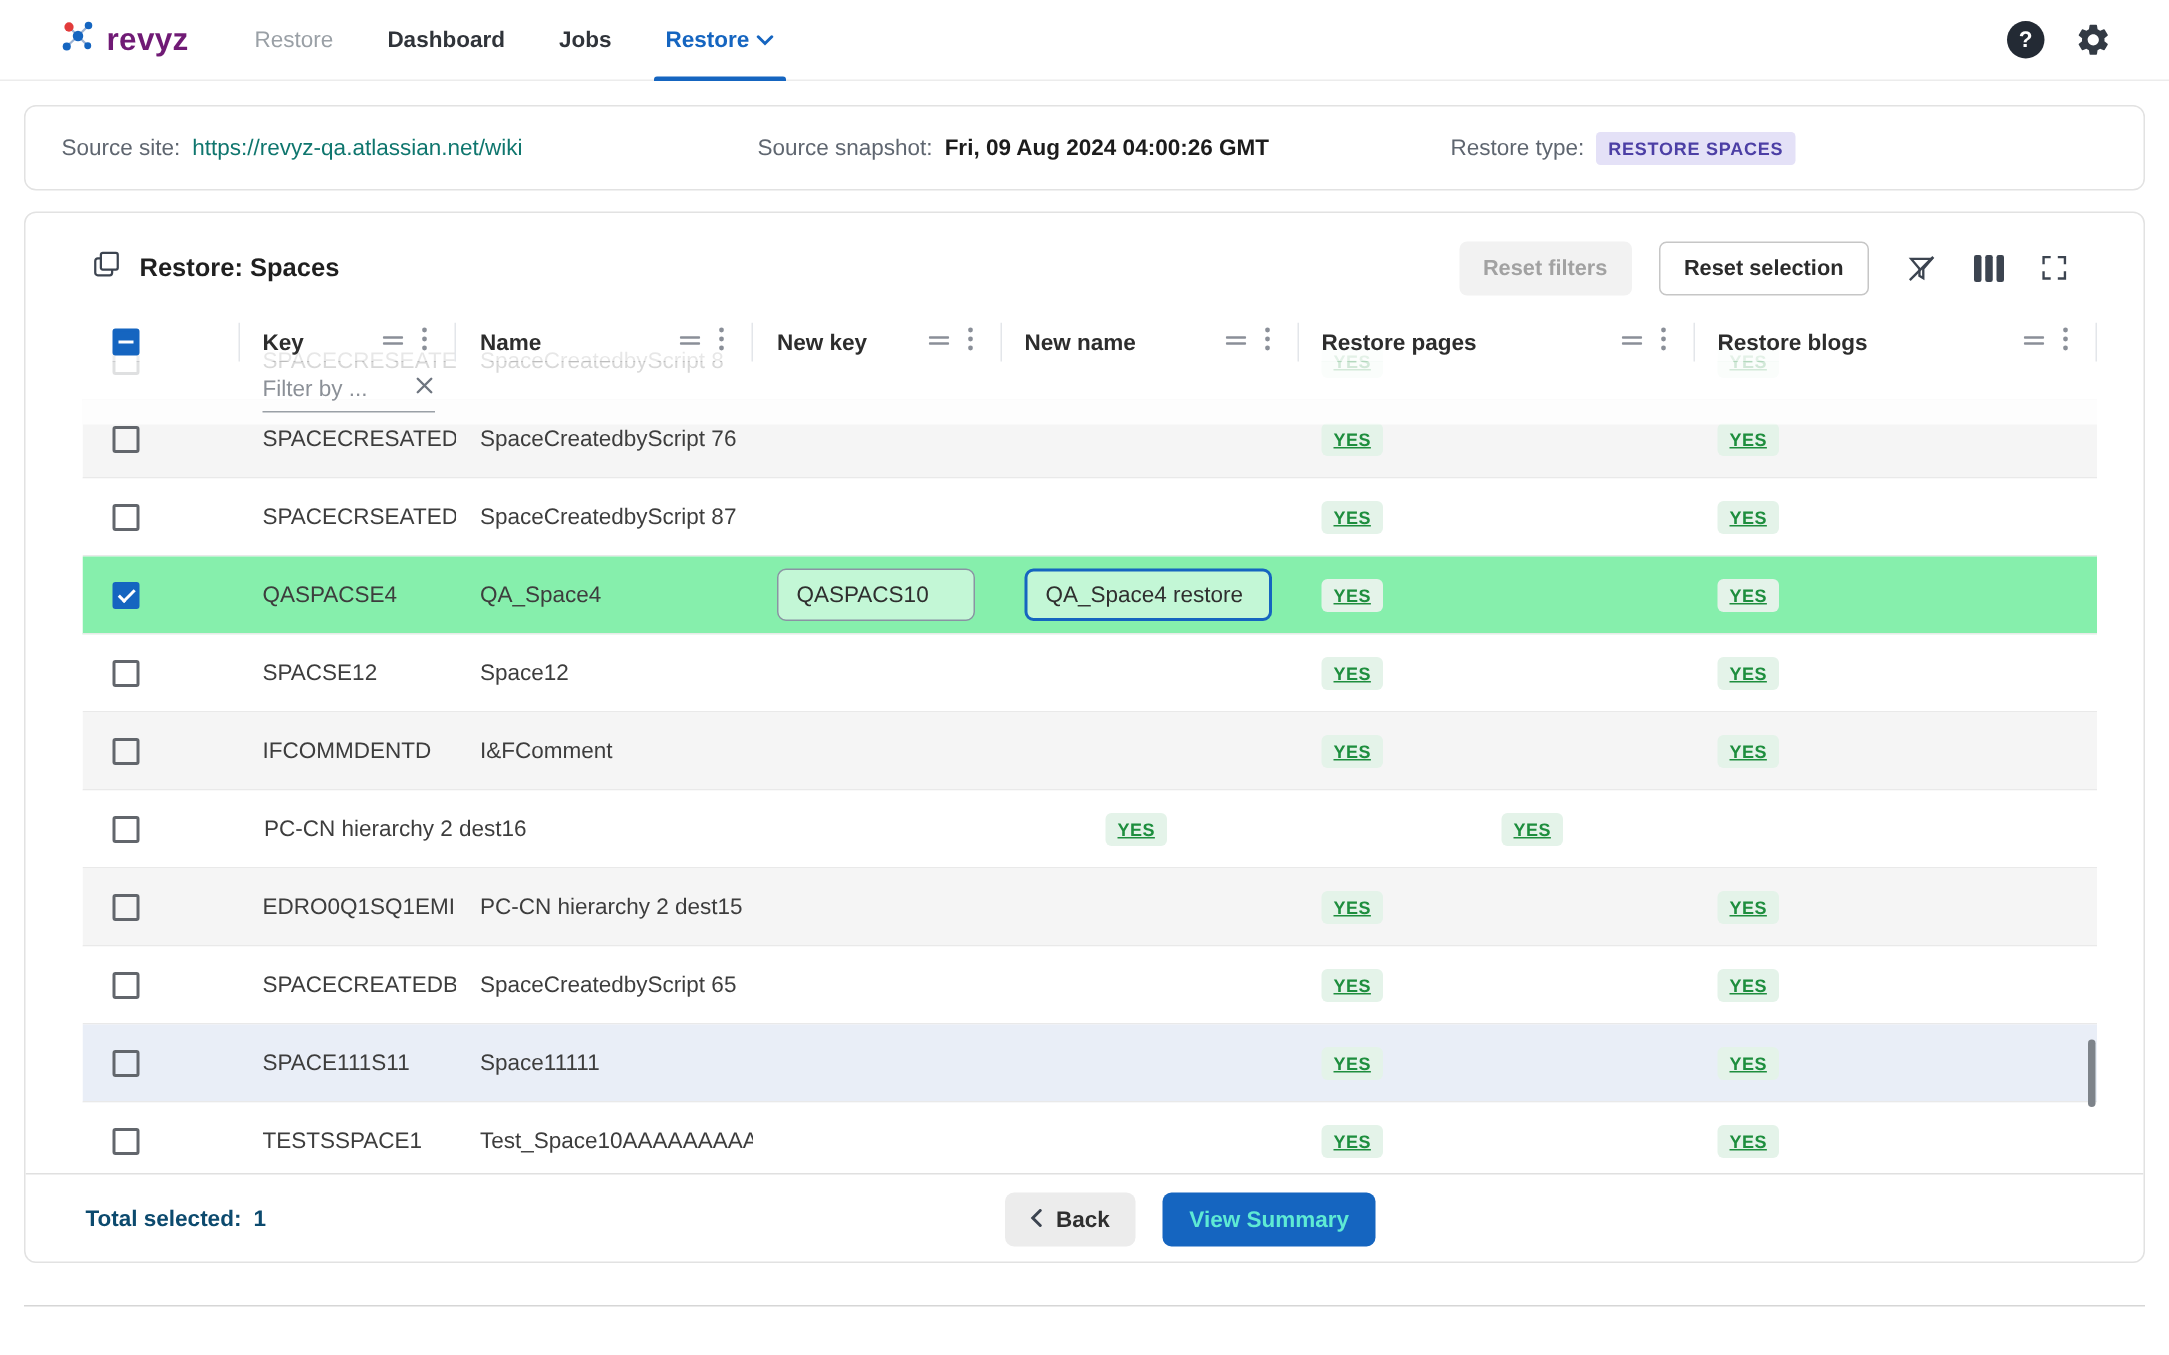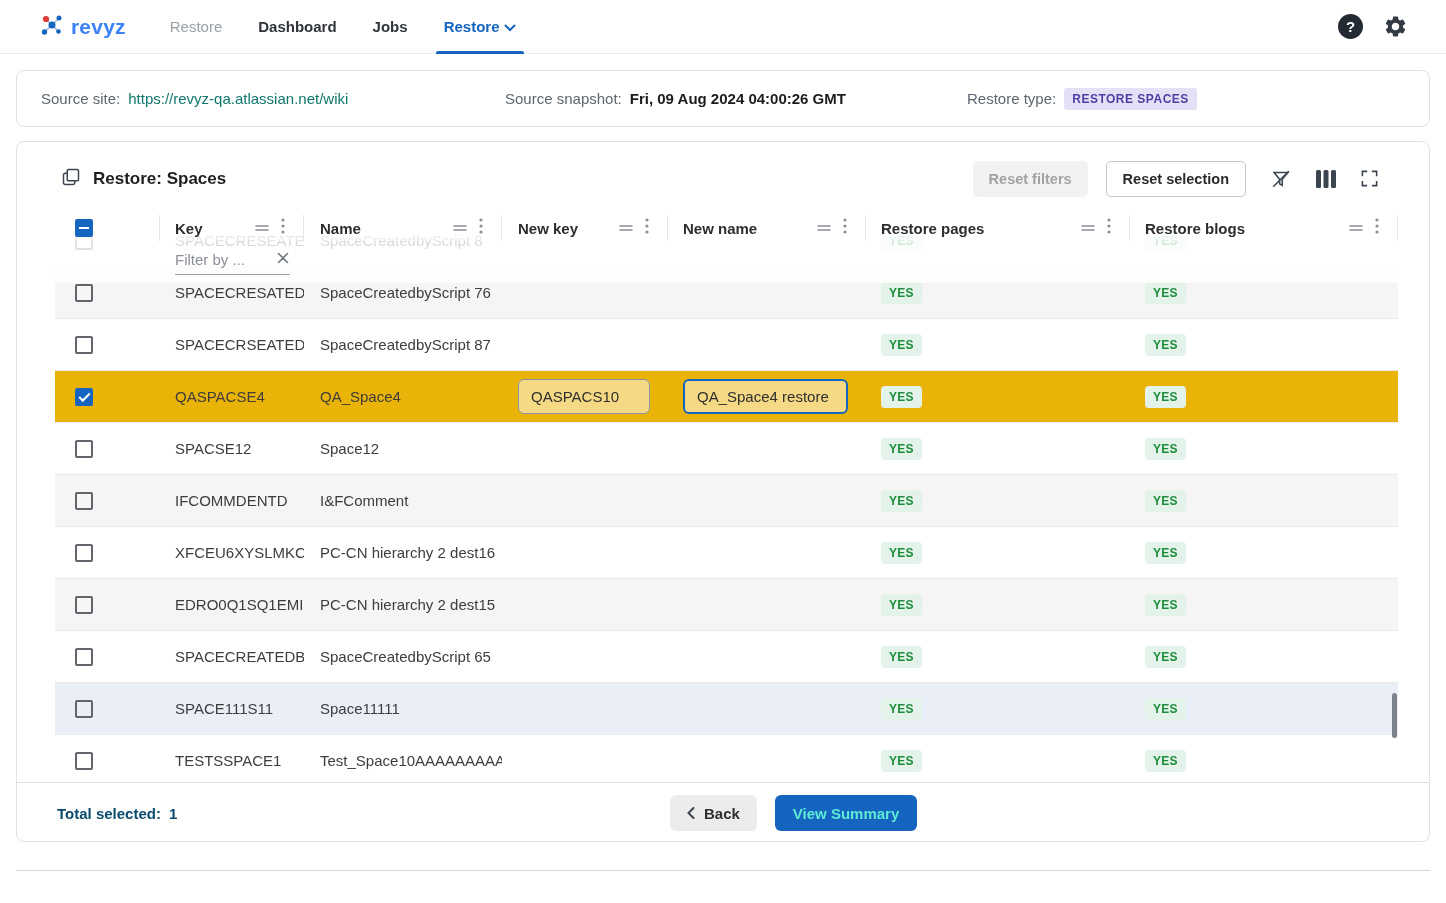--- a/index.html
+++ b/index.html
@@ -5,21 +5,21 @@
   * { box-sizing: border-box; margin: 0; padding: 0; }
   body {
     width: 1446px; height: 903px; margin: 0; background: #fff;
     font-family: "Liberation Sans", sans-serif; color: #2f2f2f;
     position: relative; overflow: hidden;
   }
 
   
   .topnav { height: 54px; display: flex; align-items: center; padding: 0 38px; border-bottom: 1px solid #ececec; }
   .brand { display: flex; align-items: center; gap: 7px; }
-  .brand-name { font-size: 21px; font-weight: 700; color: #3b82f6; letter-spacing: .2px; }
+  .brand-name { font-size: 21px; font-weight: 700; color: #701a75; letter-spacing: .2px; }
   .nav-items { display: flex; align-items: stretch; height: 54px; margin-left: 26px; }
   .nav-item { display: inline-flex; align-items: center; gap: 5px; position: relative;
     padding: 0 18px; font-size: 15px; text-decoration: none; cursor: pointer; }
   .nav-item.muted { color: #9aa0a6; font-weight: 500; }
   .nav-item.dark  { color: #30343a; font-weight: 700; }
   .nav-item.active { color: #1565c0; font-weight: 700; }
   .nav-item.active::after { content:''; position: absolute; left: 10px; right: 10px; bottom: 0;
     height: 3px; background: #1565c0; border-radius: 2px 2px 0 0; }
   .nav-right { margin-left: auto; display: flex; align-items: center; gap: 20px; }
   .help-circle { width: 25px; height: 25px; border-radius: 50%; background: #232a34; color: #fff;
@@ -57,25 +57,25 @@
   .col-cb      { width: 105px; padding-left: 20px; }
   .col-key     { width: 144px; padding-left: 15px; }
   .col-name    { width: 198px; padding-left: 16px; }
   .col-newkey  { width: 166px; padding-left: 16px; }
   .col-newname { width: 198px; padding-left: 15px; }
   .col-pages   { width: 264px; padding-left: 15px; }
   .col-blogs   { width: 268px; padding-left: 15px; }
 
   .r-white { background: #fff; }
   .r-gray  { background: #f5f5f5; }
-  .r-sel   { background: #eab308; }
+  .r-sel   { background: #86efac; }
   .r-tint  { background: #e9eef7; }
 
   .yes { display: inline-block; padding: 4px 8px; border-radius: 4px; background: #e4f3e9;
-    color: #1e8e3e; font-size: 12px; font-weight: 700; letter-spacing: .3px; }
+    color: #1e8e3e; font-size: 12px; font-weight: 700; letter-spacing: .3px; text-decoration: underline; }
 
   .cb { position: relative; width: 18px; height: 18px; border: 2px solid #62666c; border-radius: 2px;
     display: inline-block; cursor: pointer; background: transparent; flex: none; }
   .cb.checked, .cb.indet { background: #1565c0; border-color: #1565c0; }
   .cb.checked::after { content:''; position: absolute; left: 2px; top: 3px; width: 9px; height: 4px;
     border-left: 2px solid #fff; border-bottom: 2px solid #fff; transform: rotate(-45deg); }
   .cb.indet::after { content:''; position: absolute; left: 2px; right: 2px; top: 6px; height: 2px; background: #fff; }
 
   .cellbox { height: 35px; border: 1px solid #8a93a3; border-radius: 6px; background: rgba(255,255,255,.5);
     padding: 0 12px; font-family: inherit; font-size: 15px; color: #2f2f2f; width: 132px; outline: none; }
@@ -310,21 +310,20 @@
           </div>
         <div class="td col-blogs">
             <span class="yes">YES</span>
           </div>
       </div>
 
       <div class="trow r-white">
         <div class="td col-cb">
             <span class="cb"></span>
           </div>
-        <div class="td col-key">XFCEU6XYSLMKC</div>
         <div class="td col-name">PC-CN hierarchy 2 dest16</div>
         <div class="td col-newkey"></div>
           <div class="td col-newname"></div>
         <div class="td col-pages">
             <span class="yes">YES</span>
           </div>
         <div class="td col-blogs">
             <span class="yes">YES</span>
           </div>
       </div>

